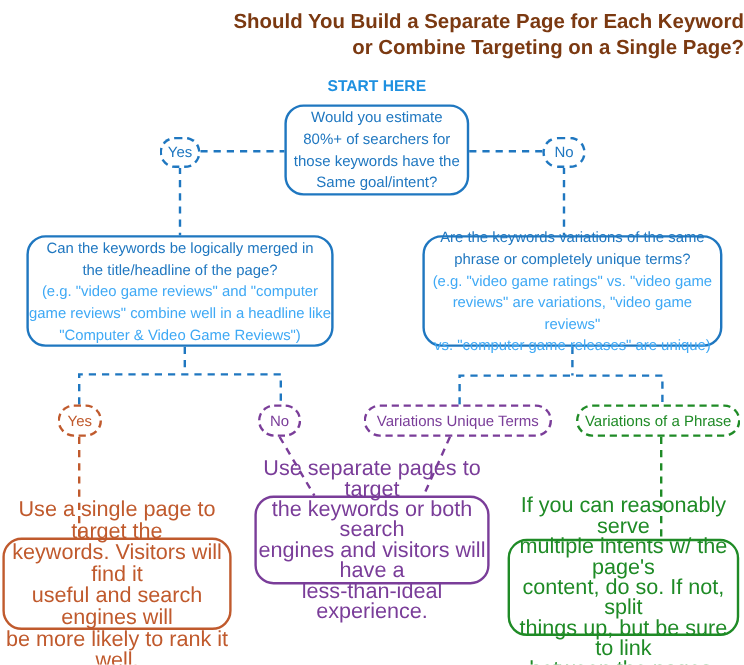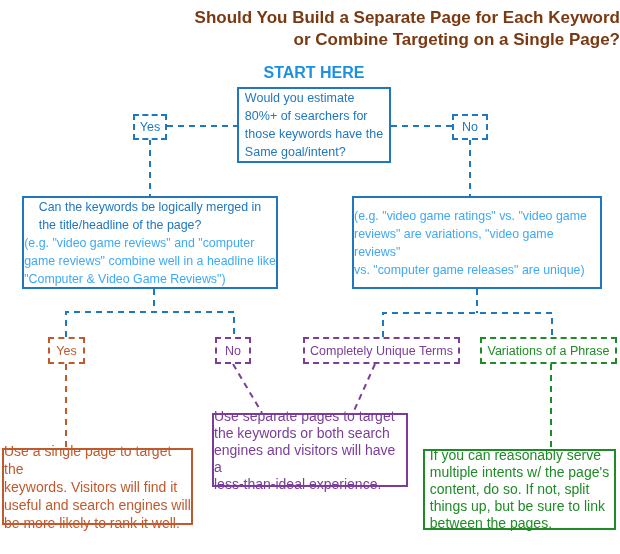--- a/index.html
+++ b/index.html
@@ -13,45 +13,45 @@
   .e.blue{stroke:var(--blue);}
   .e.orange{stroke:var(--orange);}
   .e.purple{stroke:var(--purple);}
   .e.green{stroke:var(--green);}
   .title{
     position:absolute;left:0;top:7px;width:620px;text-align:right;
     font-size:17px;font-weight:bold;color:var(--brown);line-height:22px;white-space:pre-line;
   }
   .start{
     position:absolute;left:237px;top:64px;width:154px;text-align:center;
-    font-size:16px;font-weight:bold;color:var(--bright-blue);
+    font-size:13px;font-weight:bold;color:var(--bright-blue);
   }
   .box{
     position:absolute;z-index:1;background:#fff;display:flex;flex-direction:column;
-    align-items:center;justify-content:center;text-align:left;white-space:pre-line;
+    align-items:center;justify-content:center;text-align:center;white-space:pre-line;border-radius:16px;
   }
   .solid{border:2px solid;}
   .dashed{border:2px dashed;}
   .blue-box{border-color:var(--blue);color:var(--blue);}
   .orange-box{border-color:var(--orange);color:var(--orange);}
   .purple-box{border-color:var(--purple);color:var(--purple);}
   .green-box{border-color:var(--green);color:var(--green);}
   .root{left:237px;top:87px;width:154px;height:76px;font-size:12.5px;line-height:18px;}
   .yes-top{left:133px;top:114px;width:34px;height:26px;font-size:12.5px;}
   .no-top{left:452px;top:114px;width:36px;height:26px;font-size:12.5px;}
   .question{font-size:12.4px;line-height:18px;}
   .question .q{color:var(--blue);}
   .question .ex{color:var(--light-blue);}
   .left-q{left:22px;top:196px;width:256px;height:93px;}
   .right-q{left:352px;top:196px;width:250px;height:93px;}
   .yes-mid{left:48px;top:337px;width:37px;height:27px;font-size:12.5px;}
   .no-mid{left:215px;top:337px;width:36px;height:27px;font-size:12.5px;}
   .unique-mid{left:303px;top:337px;width:157px;height:27px;font-size:12.5px;}
   .variations-mid{left:480px;top:337px;width:137px;height:27px;font-size:12.5px;}
-  .result{font-size:14px;}
+  .result{font-size:18px;}
   .result-orange{left:2px;top:448px;width:191px;height:77px;line-height:18px;}
   .result-purple{left:212px;top:413px;width:196px;height:74px;line-height:17px;}
   .result-green{left:423px;top:449px;width:193px;height:81px;line-height:17px;}
 </style>
 </head>
 <body>
 
 <div class="canvas">
 
   <svg class="edges" width="620" height="554" viewBox="0 0 620 554">
@@ -76,28 +76,30 @@
 
   <div class="box solid blue-box question left-q">
     <span class="q">Can the keywords be logically merged in
 the title/headline of the page?</span>
     <span class="ex">(e.g. "video game reviews" and "computer
 game reviews" combine well in a headline like
 "Computer &amp; Video Game Reviews")</span>
   </div>
 
   <div class="box solid blue-box question right-q">
+    <span class="q">Are the keywords variations of the same
+phrase or completely unique terms?</span>
     <span class="ex">(e.g. "video game ratings" vs. "video game
 reviews" are variations, "video game reviews"
 vs. "computer game releases" are unique)</span>
   </div>
 
   <div class="box dashed orange-box yes-mid">Yes</div>
   <div class="box dashed purple-box no-mid">No</div>
-  <div class="box dashed purple-box unique-mid">Completely Unique Terms</div>
+  <div class="box dashed purple-box unique-mid">Variations Unique Terms</div>
   <div class="box solid orange-box result result-orange">Use a single page to target the
 keywords. Visitors will find it
 useful and search engines will
 be more likely to rank it well.</div>
 
   <div class="box dashed green-box variations-mid">Variations of a Phrase</div>
   <div class="box solid purple-box result result-purple">Use separate pages to target
 the keywords or both search
 engines and visitors will have a
 less-than-ideal experience.</div>

